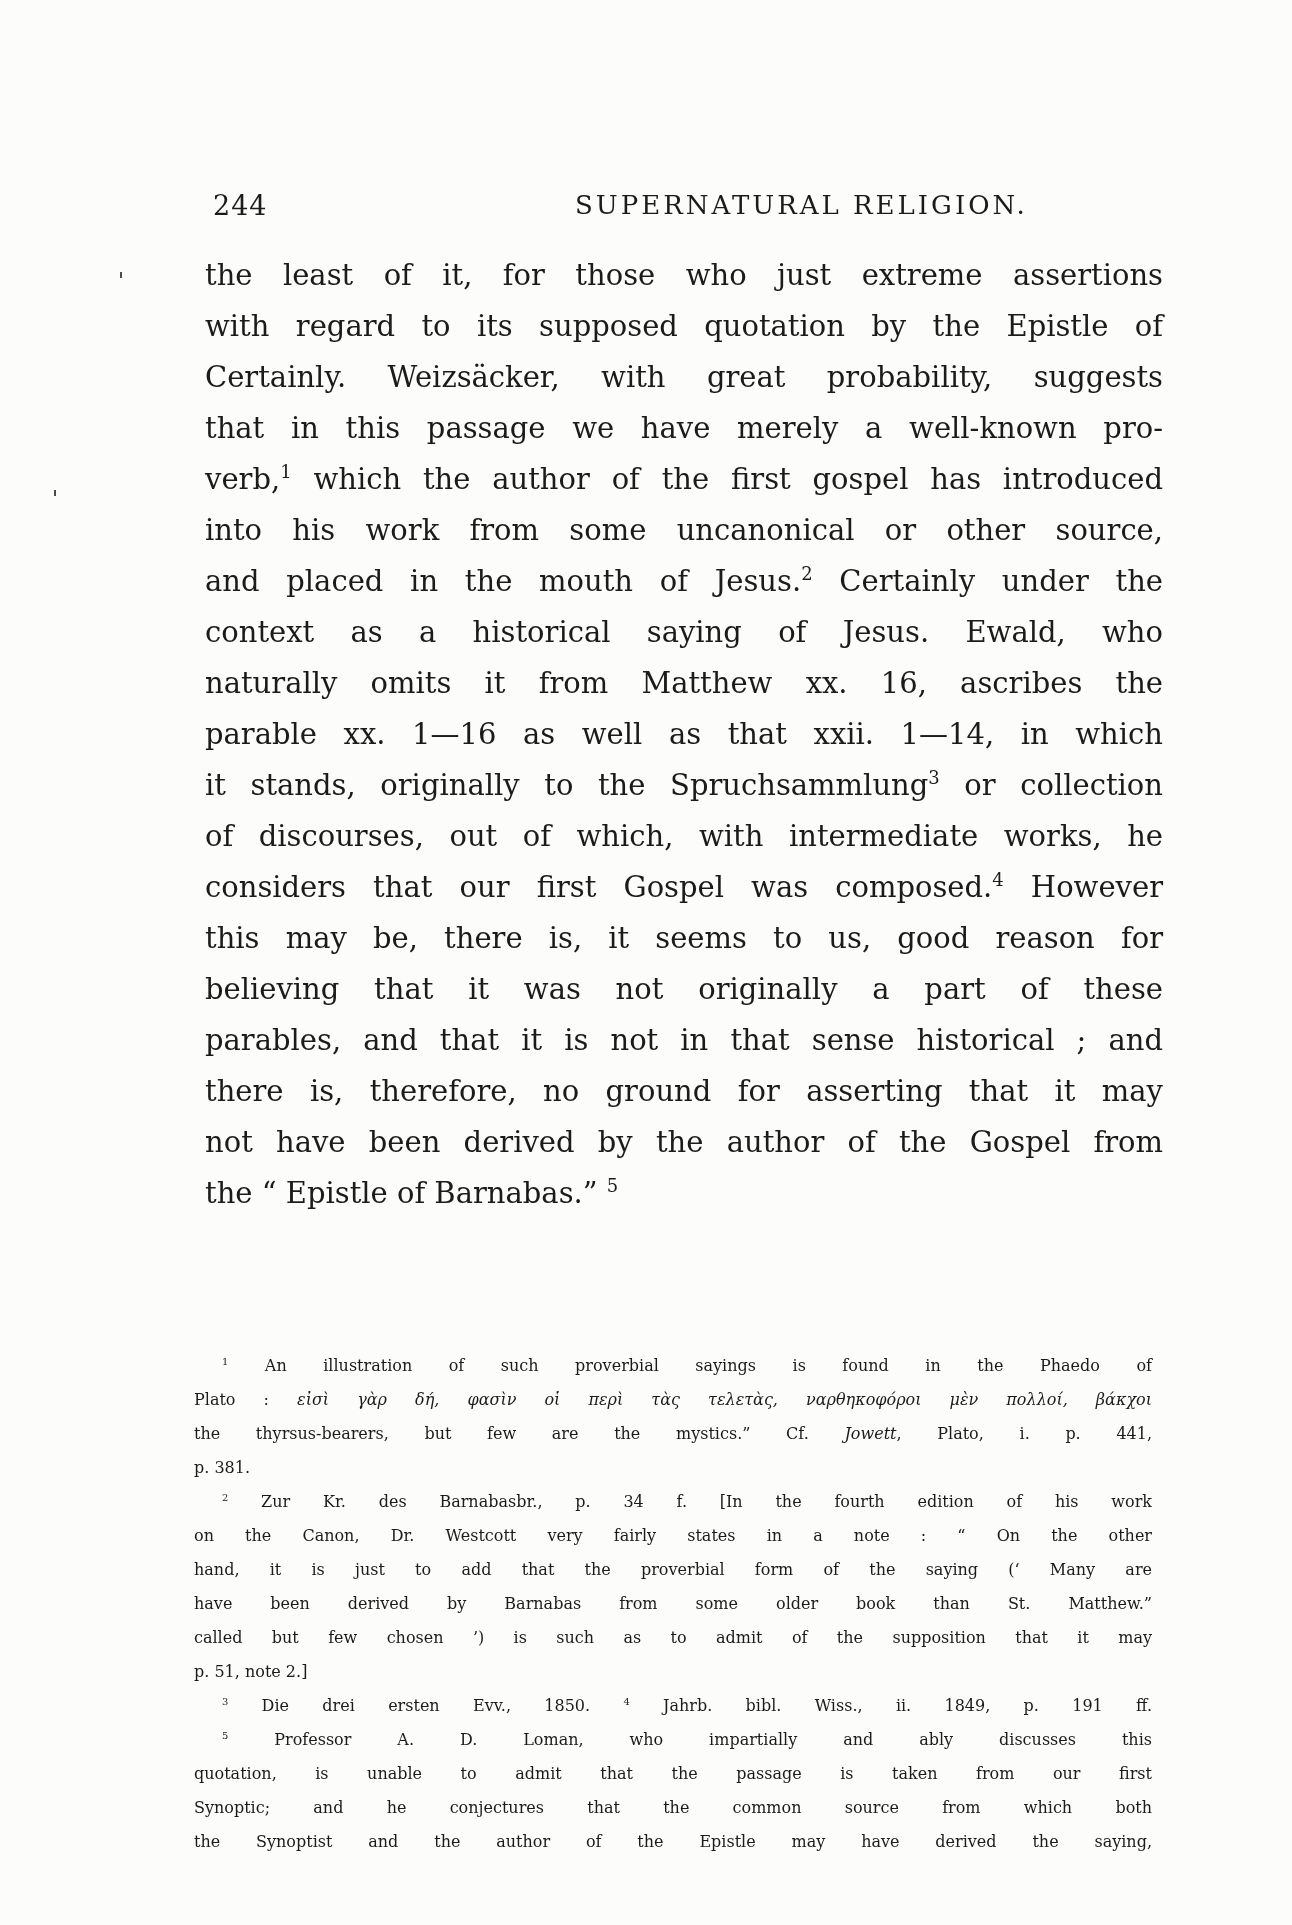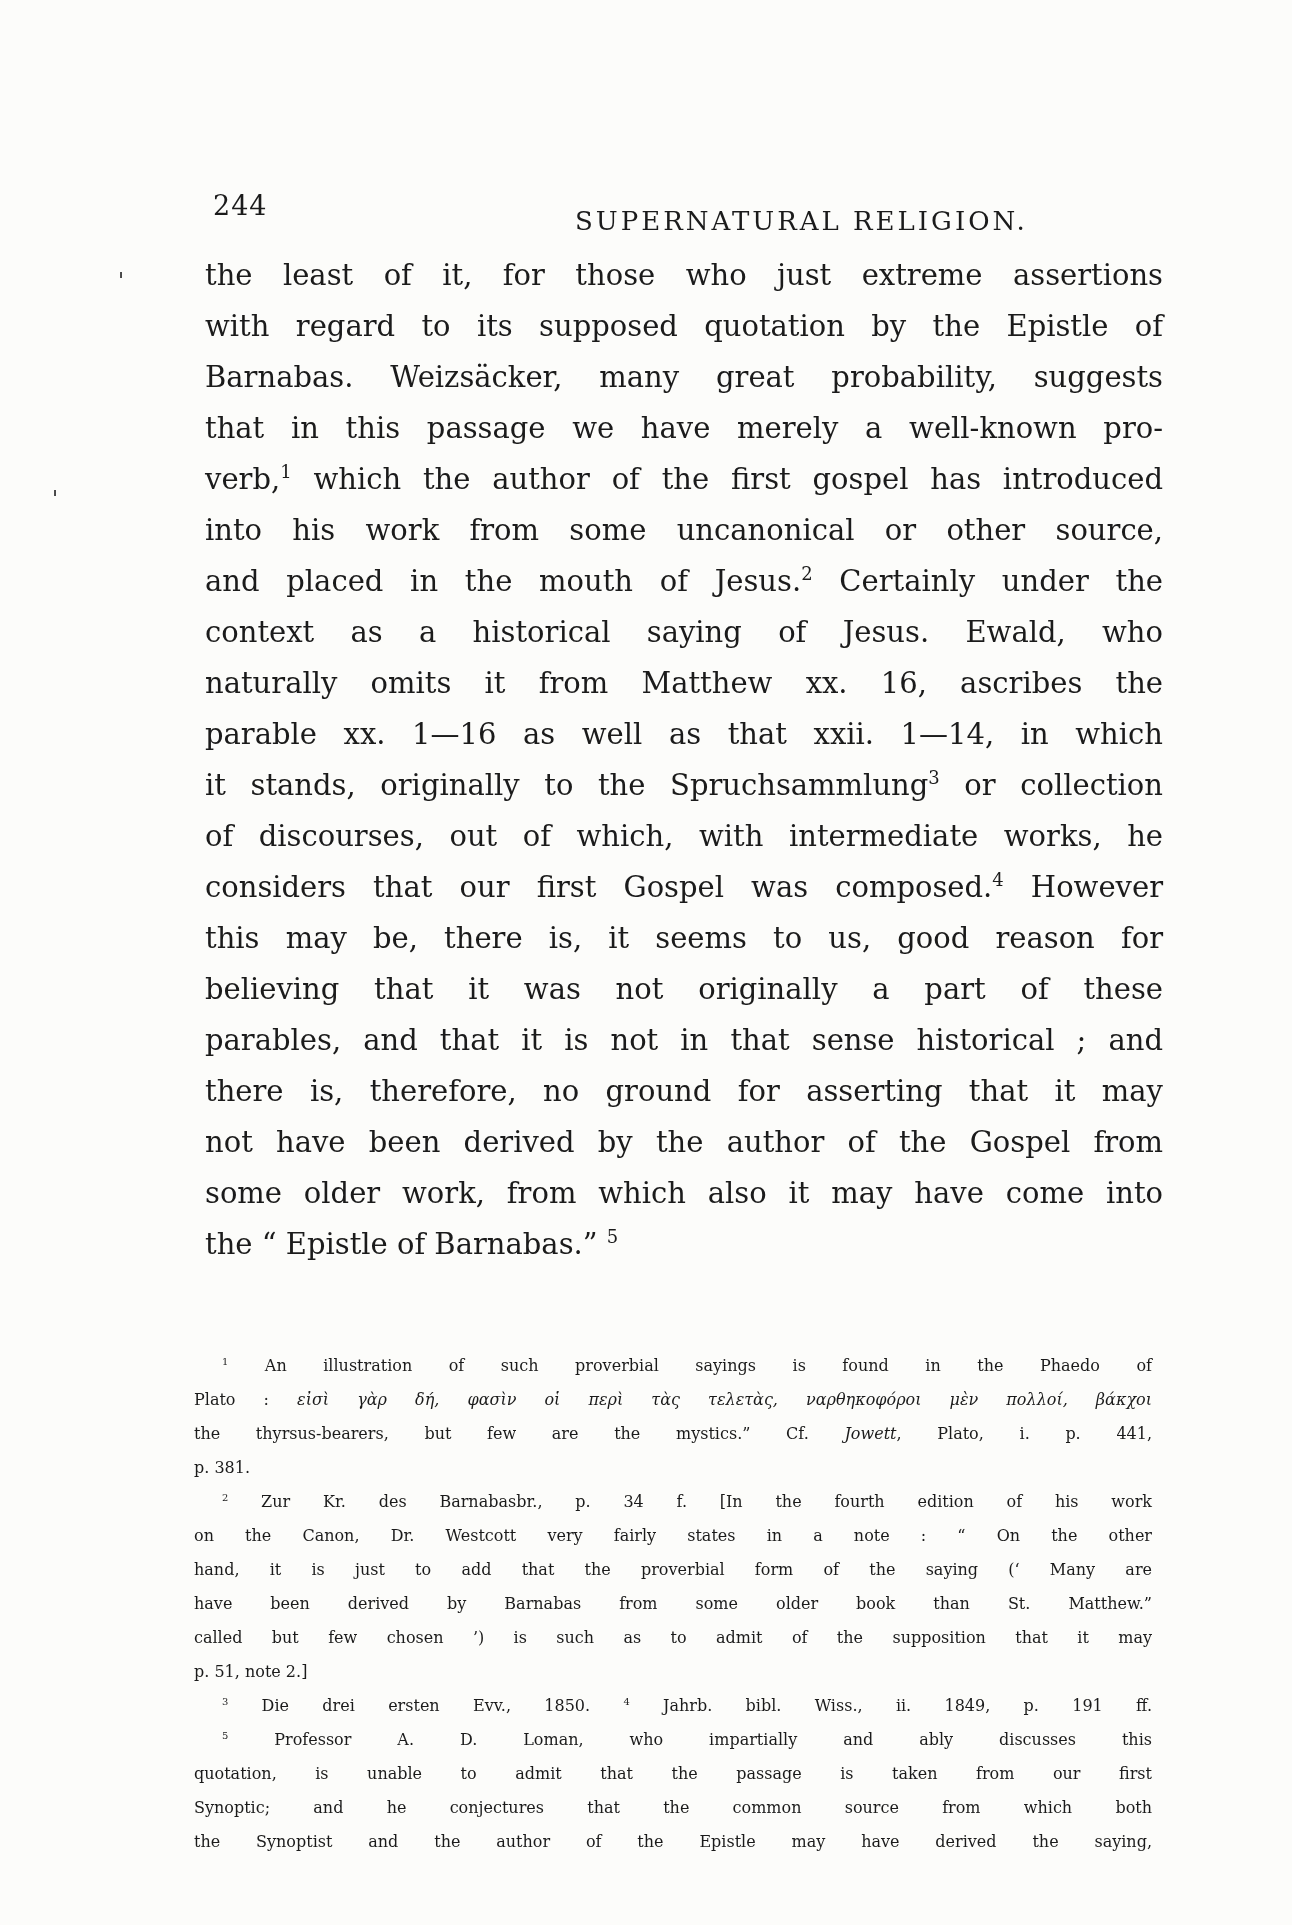--- a/index.html
+++ b/index.html
@@ -24,21 +24,21 @@
     position: absolute;
     left: 0;
     top: 0;
     font-size: 27px;
     letter-spacing: 1px;
     margin-left: 8px;
   }
   #header-title {
     position: absolute;
     left: 370px;
-    top: 16px;
+    top: 0;
     font-size: 26px;
     letter-spacing: 3px;
     white-space: nowrap;
     text-align: right;
   }
   #body-text {
     position: absolute;
     top: 250px;
     left: 205px;
     width: 958px;
@@ -81,37 +81,36 @@
 <div id="page">
 
   <div id="header">
     <span id="page-number">244</span>
     <span id="header-title">SUPERNATURAL RELIGION.</span>
   </div>
 
   <div id="body-text">
       <div class="tline"><span>the least of it, for those who just extreme assertions</span></div>
       <div class="tline"><span>with regard to its supposed quotation by the Epistle of</span></div>
-      <div class="tline"><span>Barnabas. Weizsäcker, many great probability, suggests</span></div>
+      <div class="tline"><span>Certainly. Weizsäcker, with great probability, suggests</span></div>
       <div class="tline"><span>that in this passage we have merely a well-known pro-</span></div>
       <div class="tline"><span>verb,</span><sup>1</sup><span> which the author of the first gospel has introduced</span></div>
       <div class="tline"><span>into his work from some uncanonical or other source,</span></div>
       <div class="tline"><span>and placed in the mouth of Jesus.</span><sup>2</sup><span> Certainly under the</span></div>
       <div class="tline"><span>context as a historical saying of Jesus. Ewald, who</span></div>
       <div class="tline"><span>naturally omits it from Matthew xx. 16, ascribes the</span></div>
       <div class="tline"><span>parable xx. 1—16 as well as that xxii. 1—14, in which</span></div>
       <div class="tline"><span>it stands, originally to the Spruchsammlung</span><sup>3</sup><span> or collection</span></div>
       <div class="tline"><span>of discourses, out of which, with intermediate works, he</span></div>
       <div class="tline"><span>considers that our first Gospel was composed.</span><sup>4</sup><span> However</span></div>
       <div class="tline"><span>this may be, there is, it seems to us, good reason for</span></div>
       <div class="tline"><span>believing that it was not originally a part of these</span></div>
       <div class="tline"><span>parables, and that it is not in that sense historical ; and</span></div>
       <div class="tline"><span>there is, therefore, no ground for asserting that it may</span></div>
       <div class="tline"><span>not have been derived by the author of the Gospel from</span></div>
-      <div class="tline"><span>some older work, from which also it may have come into</span></div>
       <div class="tline nojust"><span>the “ Epistle of Barnabas.” </span><sup>5</sup></div>
     </div>
 
   <div id="footnotes">
       <div class="tline indent"><sup>1</sup><span> An illustration of such proverbial sayings is found in the Phaedo of</span></div>
       <div class="tline"><span>Plato : </span><span class="greek">εἰσὶ γὰρ δή, φασὶν οἱ περὶ τὰς τελετὰς, ναρθηκοφόροι μὲν πολλοί, βάκχοι</span></div>
       <div class="tline"><span>the thyrsus-bearers, but few are the mystics.” Cf. </span><span class="italic">Jowett</span><span>, Plato, i. p. 441,</span></div>
       <div class="tline nojust"><span>p. 381.</span></div>
       <div class="tline indent"><sup>2</sup><span> Zur Kr. des Barnabasbr., p. 34 f. [In the fourth edition of his work</span></div>
       <div class="tline"><span>on the Canon, Dr. Westcott very fairly states in a note : “ On the other</span></div>

